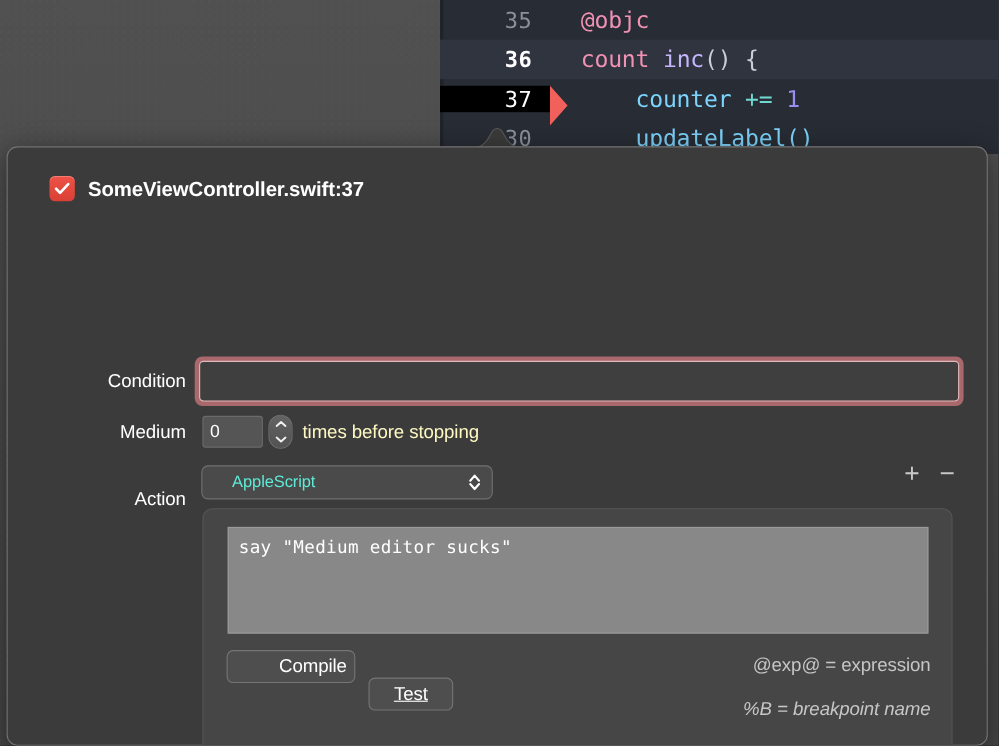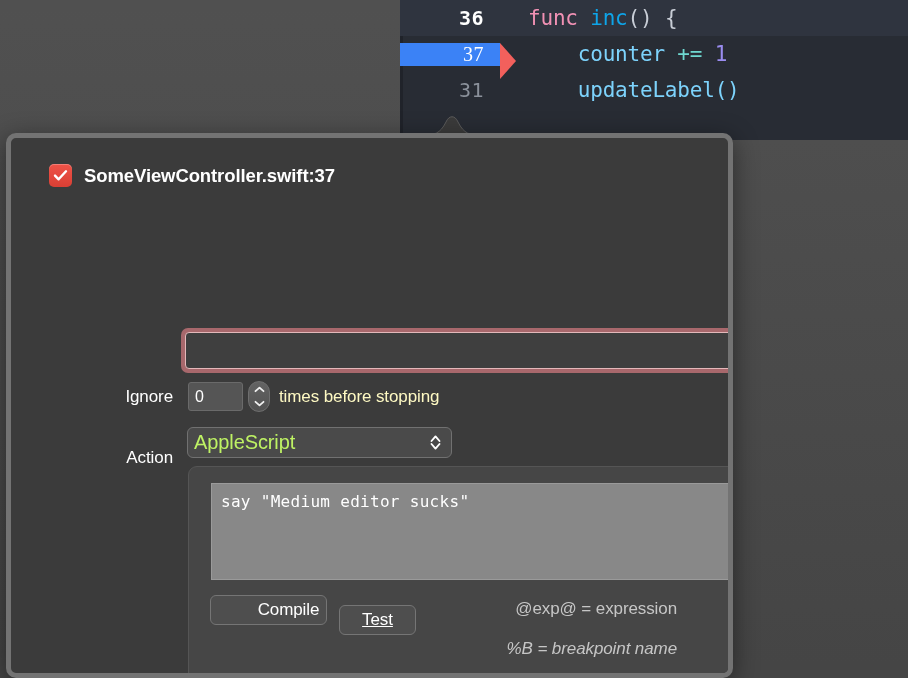--- a/index.html
+++ b/index.html
@@ -59,64 +59,63 @@
     text-align: right;
     padding-right: 16px;
     box-sizing: border-box;
     color: #8b919b;
     font-size: 20px;
     font-family: "DejaVu Sans Mono", monospace;
     letter-spacing: .5px;
   }
   .gutter.current { color: #ffffff; font-weight: bold; }
   .gutter.bp {
-    background: #3b82f6;
+    background: #000000;
     color: #ffffff;
     position: relative;
-    font-family: Liberation Serif, serif;
   }
   .gutter.bp::after {
     content: "";
     position: absolute;
     right: -16px;
     top: 0;
     width: 0;
     height: 0;
     border-top: 18px solid transparent;
     border-bottom: 18px solid transparent;
     border-left: 16px solid #f2605c;
   }
   .code-text {
     padding-left: 28px;
     font-size: 21px;
     white-space: pre;
     letter-spacing: -0.2px;
   }
   .tok-kw { color: #f191b4; }
-  .tok-fn { color: #0ea5e9; }
+  .tok-fn { color: #c4b5fd; }
   .tok-plain { color: #c8cdd6; }
   .tok-id { color: #7dd3fc; }
   .tok-op { color: #6fd8d0; }
   .tok-num { color: #9a8cf0; }
   .gutter-sep {
     position: absolute;
     left: 0; top: 0; bottom: 0;
     width: 3px;
     background: #20232a;
   }
 
   
   .popover {
     position: absolute;
     left: 6px;
     top: 133px;
-    width: 727px;
+    width: 892px;
     height: 545px;
     background: #3b3b3b;
-    border: 5px solid #737373;
+    border: 1px solid #737373;
     border-radius: 10px;
     box-sizing: border-box;
     box-shadow: 0 6px 26px rgba(0,0,0,.45);
     overflow: hidden;
   }
   .popover-arrow {
     position: absolute;
     left: 424px;
     top: 108px;
     width: 56px;
@@ -255,23 +254,23 @@
     width: 265px;
     height: 31px;
     background: #4a4a4a;
     border: 1px solid #717171;
     border-radius: 6px;
     box-sizing: border-box;
     display: flex;
     align-items: center;
   }
   .action-select-label {
-    color: #bef264;
-    font-size: 20px;
-    padding-left: 6px;
+    color: #5eead4;
+    font-size: 15px;
+    padding-left: 27px;
     flex: 1;
     letter-spacing: -0.1px;
   }
   .action-select-chev {
     padding-right: 9px;
     display: flex;
     align-items: center;
   }
 
   .addrem {
@@ -340,21 +339,21 @@
     color: #ffffff;
     font-family: "Liberation Sans", sans-serif;
     font-size: 17px;
     display: flex;
     align-items: center;
     justify-content: center;
     letter-spacing: -0.1px;
     cursor: default;
   }
   #btn-compile { left: 199px; top: 457px; width: 117px; padding-left: 40px; }
-  #btn-test    { left: 328px; top: 467px; width: 77px; text-decoration: underline;  }
+  #btn-test    { left: 328px; top: 482px; width: 77px; text-decoration: underline;  }
 
   .hint {
     position: absolute;
     right: 51px;
     color: #c6c6c6;
     font-size: 17px;
     text-align: center;
     letter-spacing: -0.1px;
   }
   #hint-0 { top: 461px; }
@@ -365,33 +364,37 @@
 <body>
 
 <div class="screen">
 
   <div class="backdrop"></div>
   <div class="backdrop-shade"></div>
 
   <div class="editor">
     <div class="gutter-sep"></div>
 
+    <div class="code-line">
+      <div class="gutter">35</div>
+      <div class="code-text"><span class="tok-kw">@objc</span></div>
+    </div>
 
     <div class="code-line alt">
       <div class="gutter current">36</div>
-      <div class="code-text"><span class="tok-kw">func </span><span class="tok-fn">inc</span><span class="tok-plain">() {</span></div>
+      <div class="code-text"><span class="tok-kw">count </span><span class="tok-fn">inc</span><span class="tok-plain">() {</span></div>
     </div>
 
     <div class="code-line">
       <div class="gutter bp">37</div>
       <div class="code-text"><span class="tok-id">    counter </span><span class="tok-op">+= </span><span class="tok-num">1</span></div>
     </div>
 
     <div class="code-line">
-      <div class="gutter">31</div>
+      <div class="gutter">30</div>
       <div class="code-text"><span class="tok-id">    updateLabel()</span></div>
     </div>
   </div>
 
   <div class="popover-arrow">
     <svg width="56" height="28" viewBox="0 0 56 28">
       <path d="M0 27 C10 27 16 26 22 14 C25 7 31 7 34 14 C40 26 46 27 56 27 L56 28 L0 28 Z" fill="#3b3b3b" stroke="#5b5b5b" stroke-width="1"></path>
     </svg>
   </div>
 
@@ -399,27 +402,28 @@
 
     <div class="hdr">
       <div class="chk-enable">
         <svg width="17" height="17" viewBox="0 0 17 17">
           <path d="M3 8.6 L6.6 12.3 L14 4.3" fill="none" stroke="#ffffff" stroke-width="2.4" stroke-linecap="round" stroke-linejoin="round"></path>
         </svg>
       </div>
       <div class="hdr-title">SomeViewController.swift:37</div>
     </div>
 
+    <div class="row-label" id="lbl-condition">Condition</div>
     <div class="condition-wrap">
       <div class="condition-inner">
         <input class="condition-input" type="text" value="" style="">
       </div>
     </div>
 
-    <div class="row-label" id="lbl-ignore">Ignore</div>
+    <div class="row-label" id="lbl-ignore">Medium</div>
     <div class="ignore-field">
       <input class="ignore-input" type="text" value="0" style="">
     </div>
     <div class="stepper">
       <svg width="11" height="7" viewBox="0 0 11 7">
         <path d="M1.5 5.2 L5.5 1.6 L9.5 5.2" fill="none" stroke="#f0f0f0" stroke-width="1.8" stroke-linecap="round" stroke-linejoin="round"></path>
       </svg>
       <svg width="11" height="7" viewBox="0 0 11 7">
         <path d="M1.5 1.8 L5.5 5.4 L9.5 1.8" fill="none" stroke="#f0f0f0" stroke-width="1.8" stroke-linecap="round" stroke-linejoin="round"></path>
       </svg>

